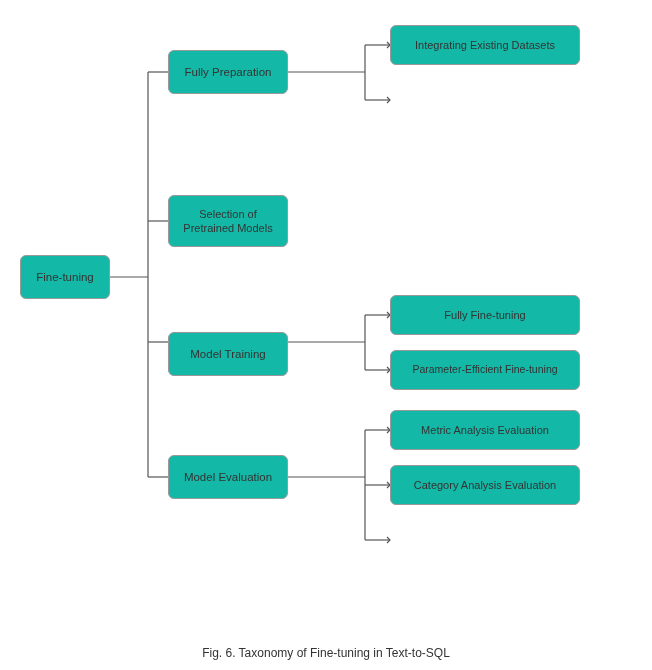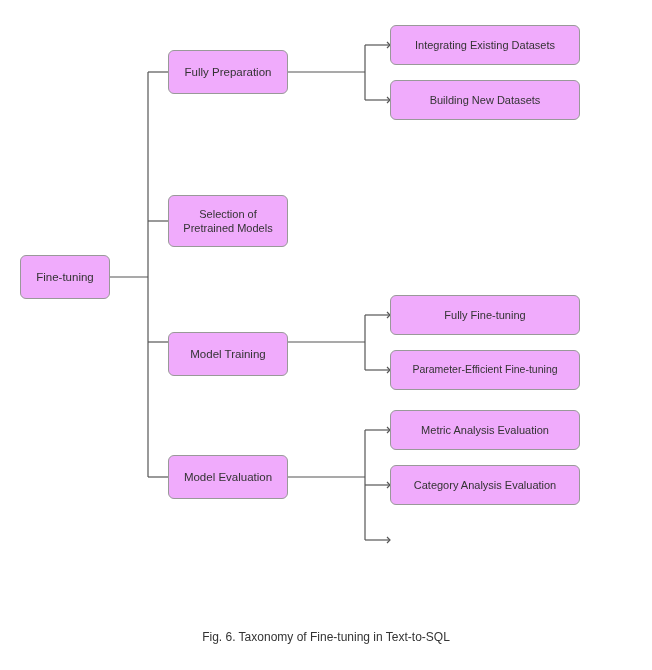--- a/index.html
+++ b/index.html
@@ -16,33 +16,33 @@
     .diagram-container {
       width: 652px;
       height: 630px;
       position: relative;
       overflow: hidden;
     }
     .caption {
       font-size: 12px;
       color: #333;
       text-align: center;
-      margin-top: 0;
+      margin-top: 16px;
     }
     .node {
       position: absolute;
       border: 1px solid #999;
       border-radius: 6px;
       display: flex;
       align-items: center;
       justify-content: center;
       text-align: center;
       font-size: 11.5px;
       color: #333;
-      background: #f0abfc;
+      background: #14b8a6;
       line-height: 1.3;
     }
     svg.lines {
       position: absolute;
       top: 0; left: 0;
       width: 100%; height: 100%;
       overflow: visible;
     }
     svg.lines line, svg.lines polyline, svg.lines path {
       stroke: #555;
@@ -104,21 +104,20 @@
   <div class="node" style="left:168px; top:50px; width:120px; height:44px;">Fully Preparation</div>
 
   <div class="node" style="left:168px; top:195px; width:120px; height:52px; font-size:11px;">Selection of<br>Pretrained Models</div>
 
   <div class="node" style="left:168px; top:320px; width:120px; height:44px;margin-top:12px;">Model Training</div>
 
   <div class="node" style="left:168px; top:455px; width:120px; height:44px;">Model Evaluation</div>
 
   <div class="node" style="left:390px; top:25px; width:190px; height:40px; font-size:11px;">Integrating Existing Datasets</div>
 
-  <div class="node" style="left:390px; top:80px; width:190px; height:40px; font-size:11px;">Building New Datasets</div>
 
   <div class="node" style="left:390px; top:295px; width:190px; height:40px; font-size:11px;">Fully Fine-tuning</div>
 
   <div class="node" style="left:390px; top:410px; width:190px; height:40px; font-size:11px;">Metric Analysis Evaluation</div>
 
   <div class="node" style="left:390px; top:350px; width:190px; height:40px; font-size:10.5px;">Parameter-Efficient Fine-tuning</div>
 
   <div class="node" style="left:390px; top:465px; width:190px; height:40px; font-size:11px;">Category Analysis Evaluation</div>
 
 </div>

